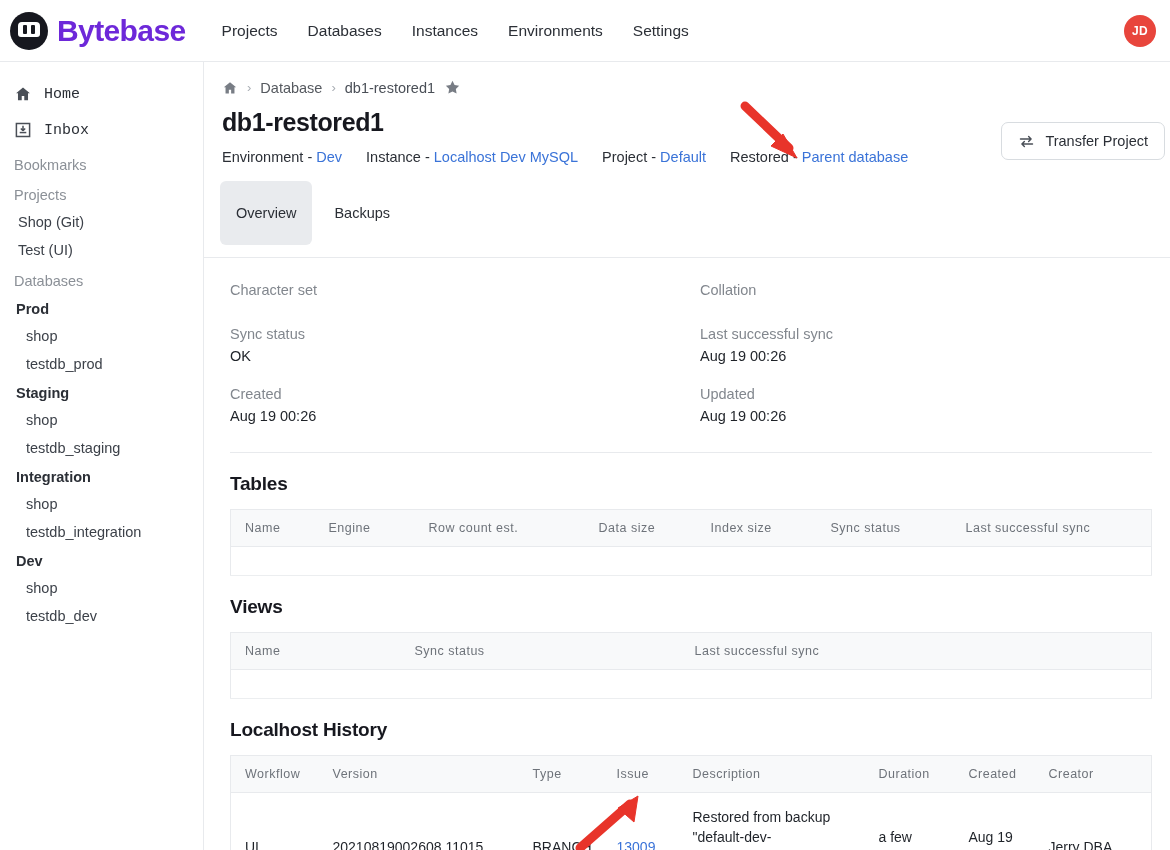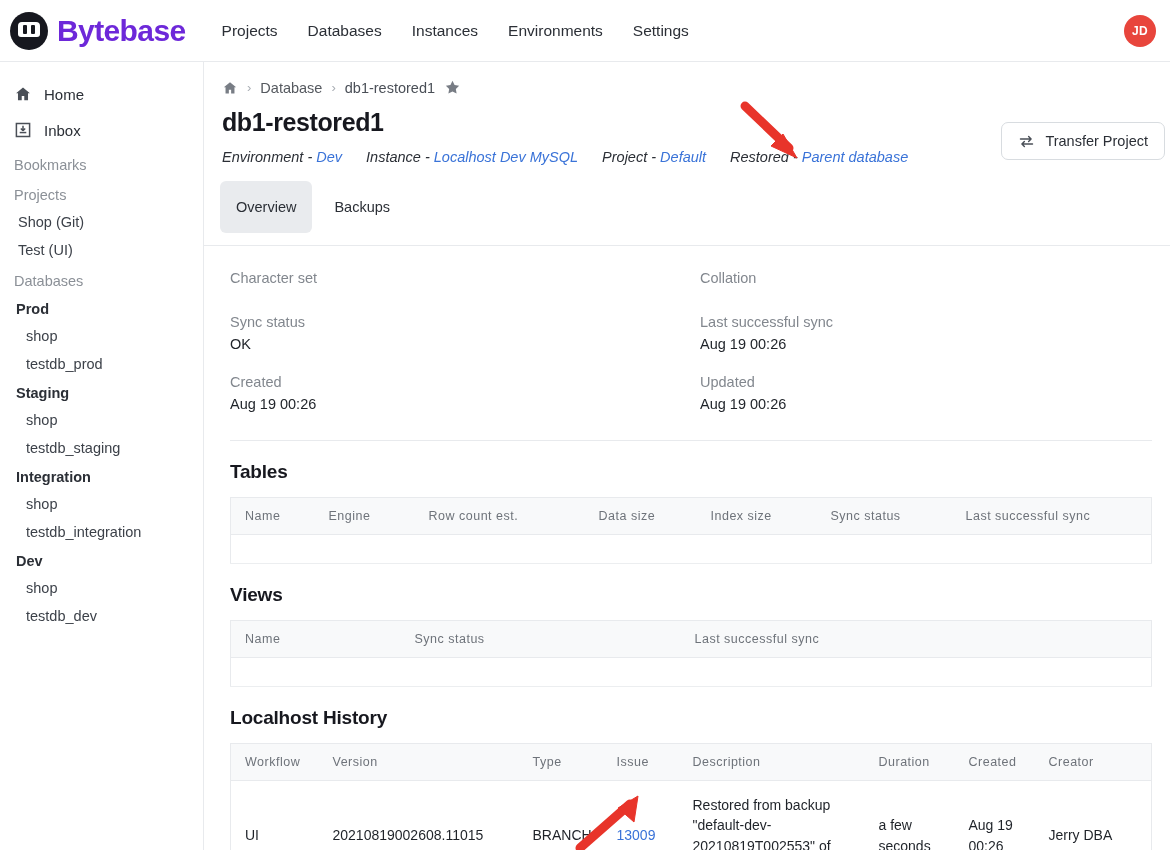--- a/index.html
+++ b/index.html
@@ -61,21 +61,21 @@
     position: absolute; top: 62px; left: 0;
     width: 204px; height: 788px;
     background: #ffffff;
     border-right: 1px solid #e8eaed;
     padding-top: 14px;
   }
   .side-top-item {
     display: flex; align-items: center; gap: 12px;
     height: 36px; padding-left: 14px; cursor: pointer;
   }
-  .side-top-item .lbl { font-size: 15px; color: #2b2f36; }
+  .side-top-item .lbl { font-size: 15px; color: #2b2f36; font-family: Liberation Mono, monospace; }
   .ico { width: 18px; height: 18px; flex: none; display: block; fill: #4a4f57; }
   .side-section {
     font-size: 14.5px; color: #8b9097;
     padding: 9px 0 5px 14px;
   }
   .side-group {
     font-size: 14.5px; color: #2b2f36; font-weight: bold;
     padding: 7px 0 5px 16px; cursor: pointer;
   }
   .side-entry {
@@ -108,39 +108,39 @@
   .page-title {
     padding: 12px 0 0 18px;
     font-size: 25px; font-weight: bold; letter-spacing: -0.4px; color: #17181f;
   }
 
   .meta-line {
     display: flex; align-items: center; gap: 24px;
     padding: 12px 0 0 18px;
     font-size: 14.5px; color: #2b2f36;
   }
-  .meta-item { white-space: nowrap; font-style: italic; }
+  .meta-item { white-space: nowrap; }
   .lnk { color: #3a73d8; cursor: pointer; }
 
   .transfer-btn {
     position: absolute; right: 5px; top: 60px;
     display: flex; align-items: center; gap: 10px;
     height: 38px; padding: 0 16px;
     border: 1px solid #d8dce0; border-radius: 7px;
     background: #ffffff; cursor: pointer;
     font-size: 14.5px; color: #2b2f36;
   }
   .transfer-btn svg { width: 17px; height: 17px; stroke: #4a4f57; fill: none; }
 
   .tabs {
     display: flex; align-items: center; gap: 6px;
     padding: 16px 0 0 16px;
   }
   .tab {
-    padding: 18px 16px; border-radius: 6px;
+    padding: 24px 16px; border-radius: 6px;
     font-size: 14.5px; color: #2b2f36; cursor: pointer;
   }
   .tab.active { background: #e9ebee; }
   .tabs-rule {
     margin-top: 12px; height: 1px; background: #e8eaed; width: 966px;
   }
 
   .content { padding: 0 18px 0 26px; }
 
   .info-grid {

